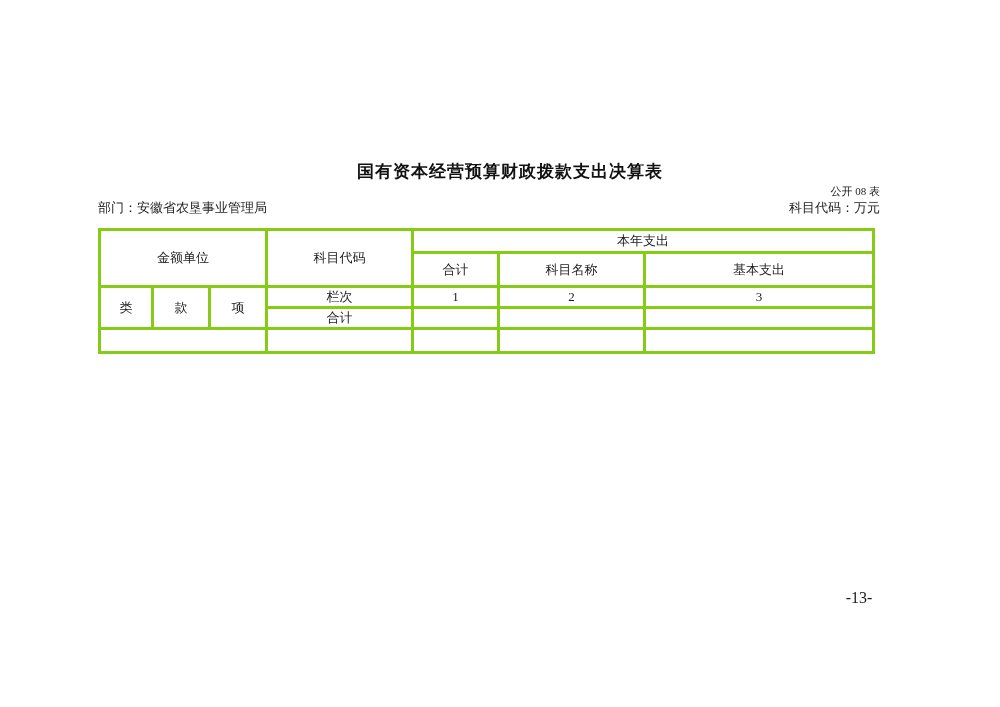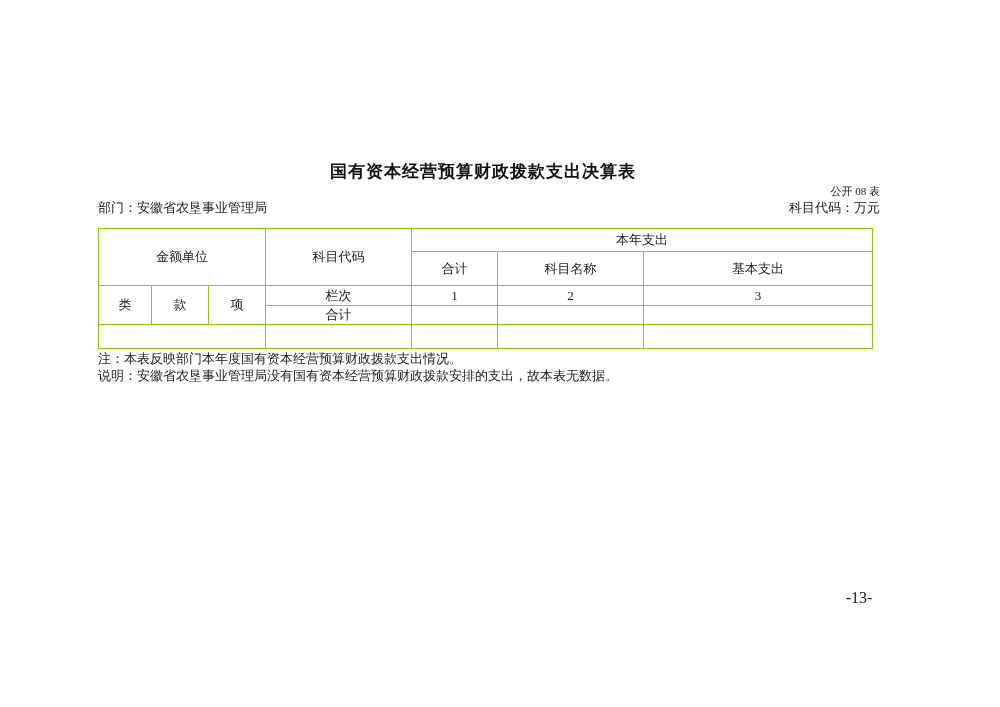--- a/index.html
+++ b/index.html
@@ -21,20 +21,21 @@
     top: 160px;
     left: 0;
     width: 966px;
     margin: 0;
     text-align: center;
     font-family: "Liberation Sans", sans-serif;
     font-weight: bold;
     font-size: 17px;
     letter-spacing: 1px;
     color: #111;
+    padding-left: 27px;
   }
   .table-code-line {
     position: absolute;
     top: 184px;
     left: 98px;
     width: 782px;
     text-align: right;
     font-size: 11px;
   }
   .meta-row {
@@ -49,21 +50,21 @@
   }
   table.fin-table {
     position: absolute;
     top: 228px;
     left: 98px;
     width: 774px;
     border-collapse: collapse;
     table-layout: fixed;
   }
   table.fin-table td {
-    border: 1px solid #84cc16;
+    border: 3px solid #84cc16;
     text-align: center;
     vertical-align: middle;
     font-size: 13px;
     padding: 0;
     overflow: hidden;
     white-space: nowrap;
   }
   tr.r1 { height: 23px; }
   tr.r2 { height: 34px; }
   tr.r3 { height: 20px; }
@@ -139,20 +140,16 @@
       <tr class="r5">
         <td colspan="3"></td>
         <td></td>
         <td class="num"></td>
         <td class="num"></td>
         <td class="num"></td>
       </tr>
     </tbody>
   </table>
 
-  <div class="notes">
-    <div>注：本表反映部门本年度国有资本经营预算财政拨款支出情况。</div>
-    <div>说明：安徽省农垦事业管理局没有国有资本经营预算财政拨款安排的支出，故本表无数据。</div>
-  </div>
 
   <div class="page-number">-13-</div>
 
 </div>
 
 </body></html>

